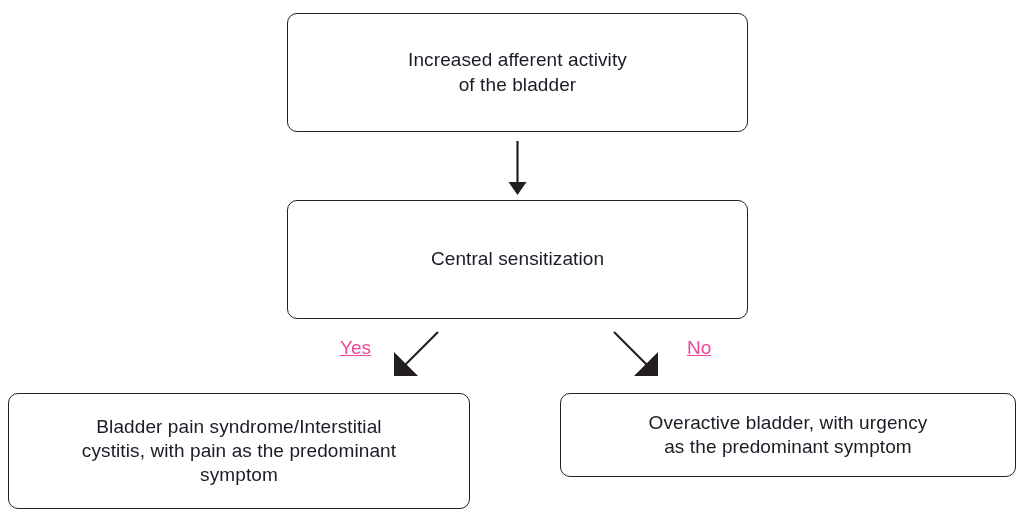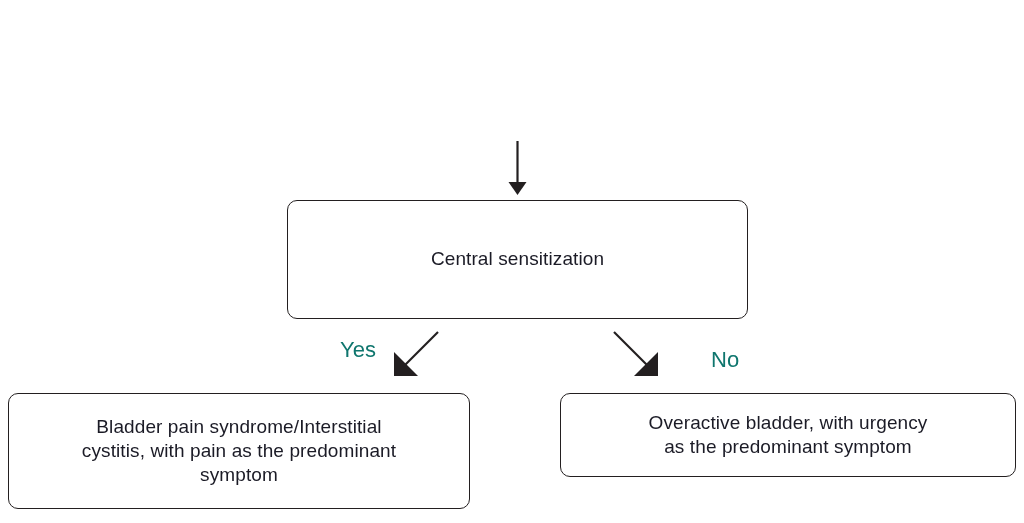--- a/index.html
+++ b/index.html
@@ -60,32 +60,32 @@
     height: 116px;
   }
   #node-right {
     left: 560px;
     top: 393px;
     width: 456px;
     height: 84px;
   }
   .edge-label {
     position: absolute;
-    font-size: 22px;
-    color: #0f766e;
+    font-size: 19px;
+    color: #ec4899;
     white-space: nowrap;
+    text-decoration: underline;
   }
   #label-yes {
     left: 340px;
     top: 337px;
   }
   #label-no {
     left: 687px;
-    top: 347px;
-    margin-left: 24px;
+    top: 337px;
   }
   .arrow-layer {
     position: absolute;
     left: 0;
     top: 0;
     pointer-events: none;
   }
 </style>
 </head>
 <body>
@@ -111,20 +111,24 @@
       <line x1="438" y1="332" x2="404" y2="366" stroke="#231f20" stroke-width="2.2"></line>
       <path d="M 394,376 L 394,352 L 418,376 Z" fill="#231f20"></path>
     </g>
 
     <g>
       <line x1="614" y1="332" x2="648" y2="366" stroke="#231f20" stroke-width="2.2"></line>
       <path d="M 658,376 L 634,376 L 658,352 Z" fill="#231f20"></path>
     </g>
   </svg>
 
+  <div class="node-box" id="node-top">
+    <span class="node-text">Increased afferent activity
+of the bladder</span>
+  </div>
 
   <div class="node-box" id="node-left">
     <span class="node-text">Bladder pain syndrome/Interstitial
 cystitis, with pain as the predominant
 symptom</span>
   </div>
 
   <div class="node-box" id="node-middle">
     <span class="node-text">Central sensitization</span>
   </div>

